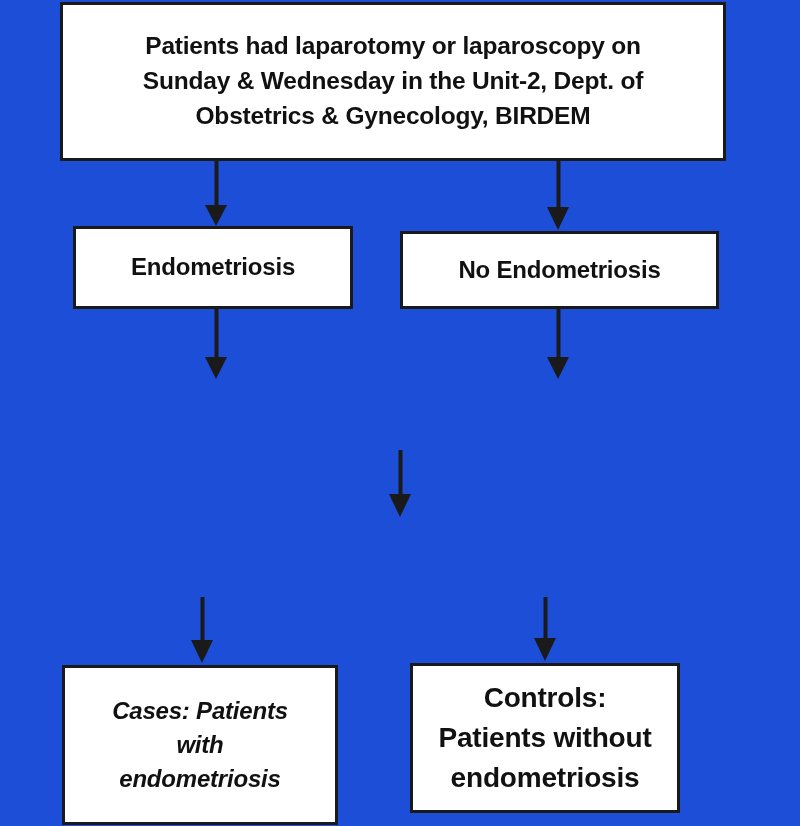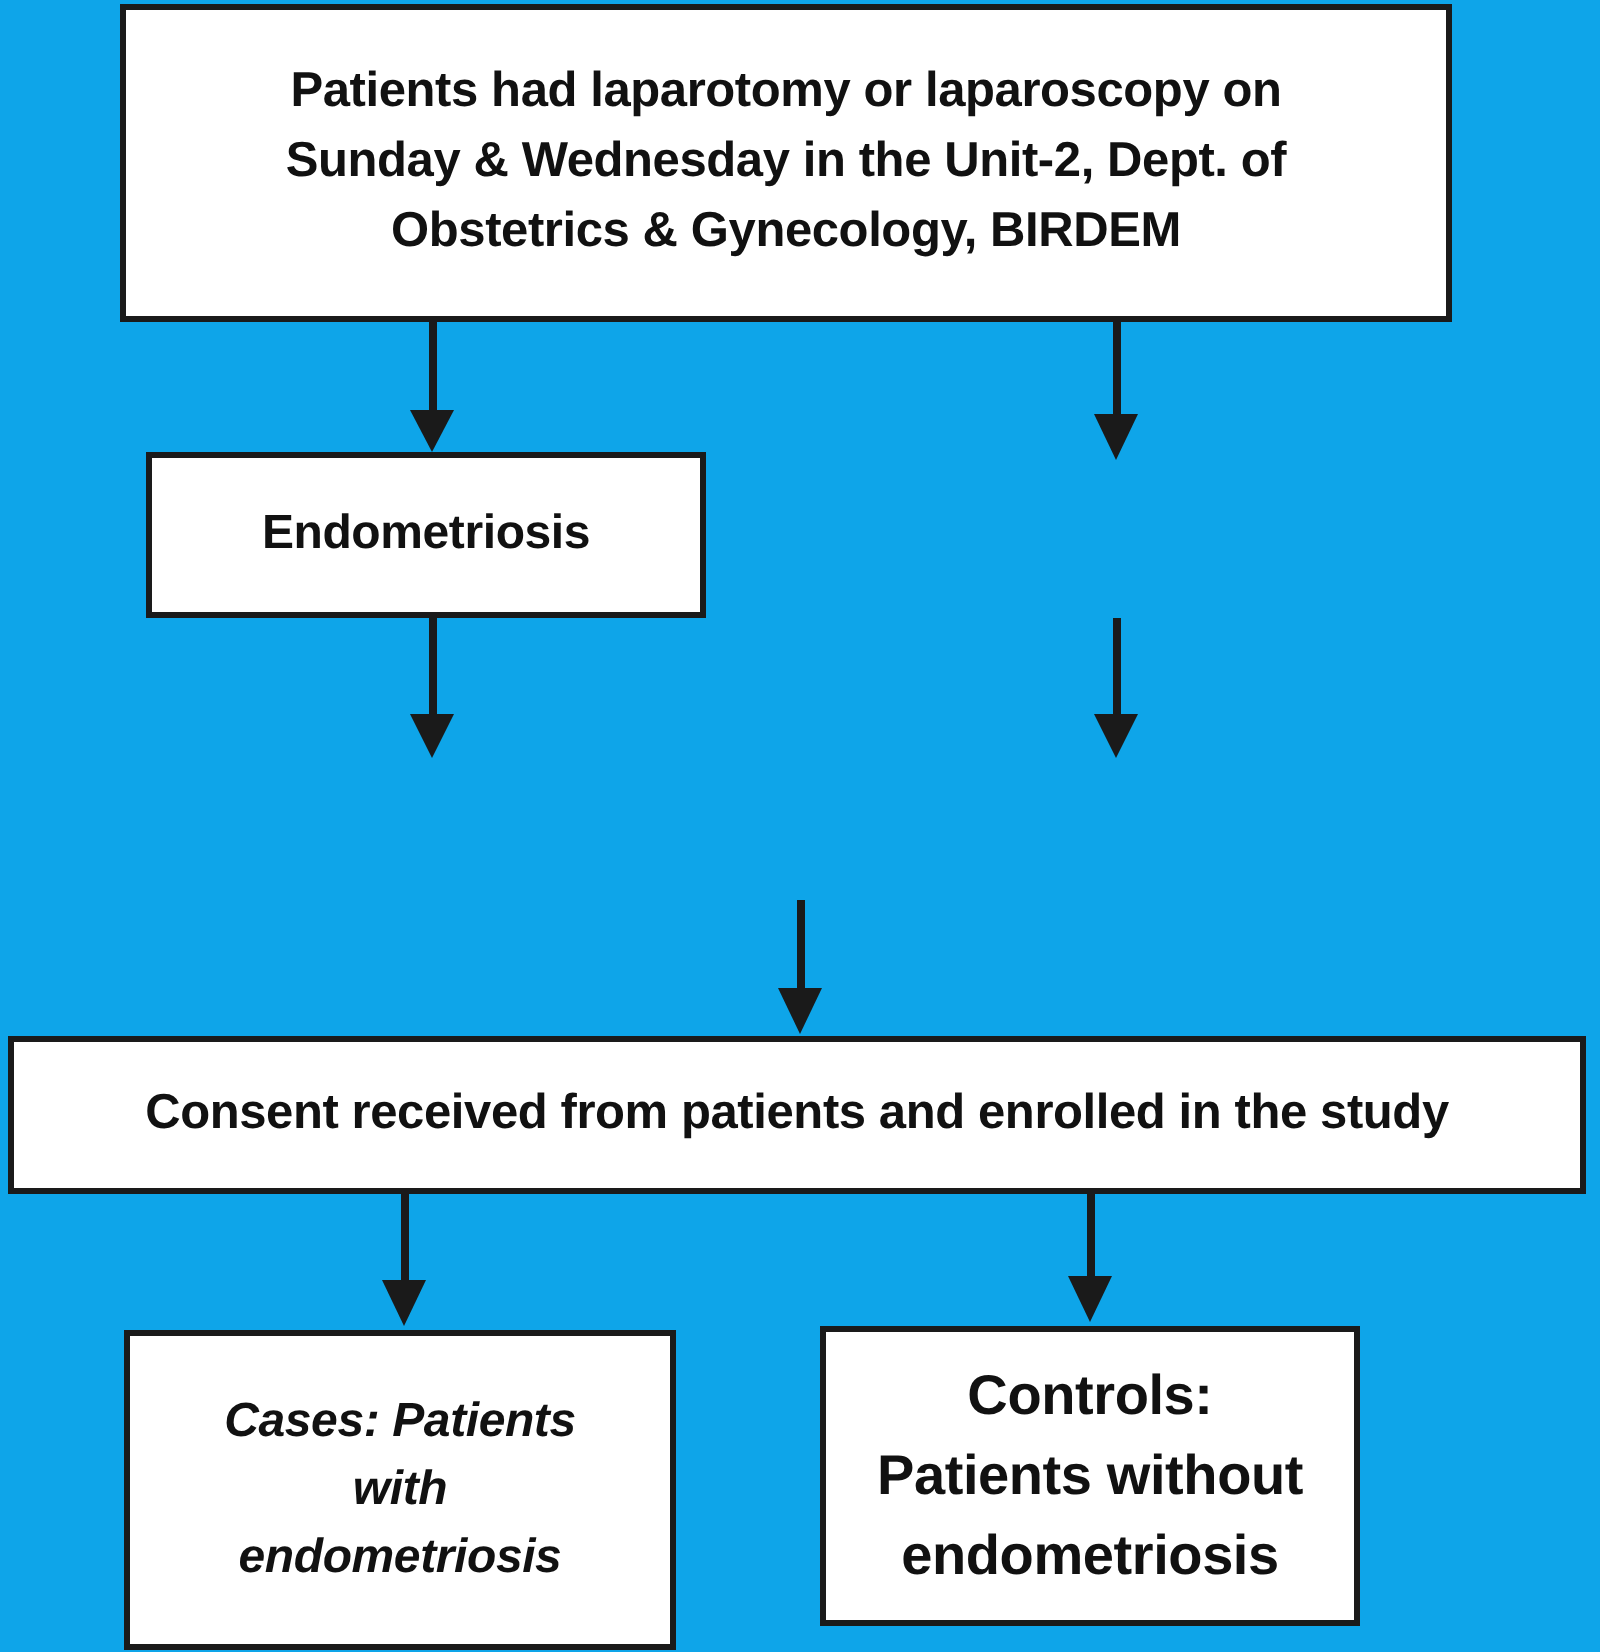--- a/index.html
+++ b/index.html
@@ -8,21 +8,21 @@
     padding: 0;
     background: #ffffff;
   }
   body {
     font-family: "Liberation Sans", sans-serif;
   }
   #flowchart {
     position: relative;
     width: 800px;
     height: 826px;
-    background: #0ea5e9;
+    background: #1d4ed8;
     overflow: hidden;
   }
   .node {
     position: absolute;
     box-sizing: border-box;
     border: 3px solid #1a1a1a;
     background: #ffffff;
     display: flex;
     align-items: center;
     justify-content: center;
@@ -114,25 +114,25 @@
   <div class="node" id="node-source">
     <span class="node-text">Patients had laparotomy or laparoscopy on
 Sunday &amp; Wednesday in the Unit-2, Dept. of
 Obstetrics &amp; Gynecology, BIRDEM</span>
   </div>
 
   <div class="node" id="node-endo">
     <span class="node-text">Endometriosis</span>
   </div>
 
+  <div class="node" id="node-no-endo">
+    <span class="node-text">No Endometriosis</span>
+  </div>
 
 
-  <div class="node" id="node-consent">
-    <span class="node-text">Consent received from patients and enrolled in the study</span>
-  </div>
 
   <div class="node" id="node-cases">
     <span class="node-text">Cases: Patients
 with
 endometriosis</span>
   </div>
 
   <div class="node" id="node-controls">
     <span class="node-text">Controls:
 Patients without

